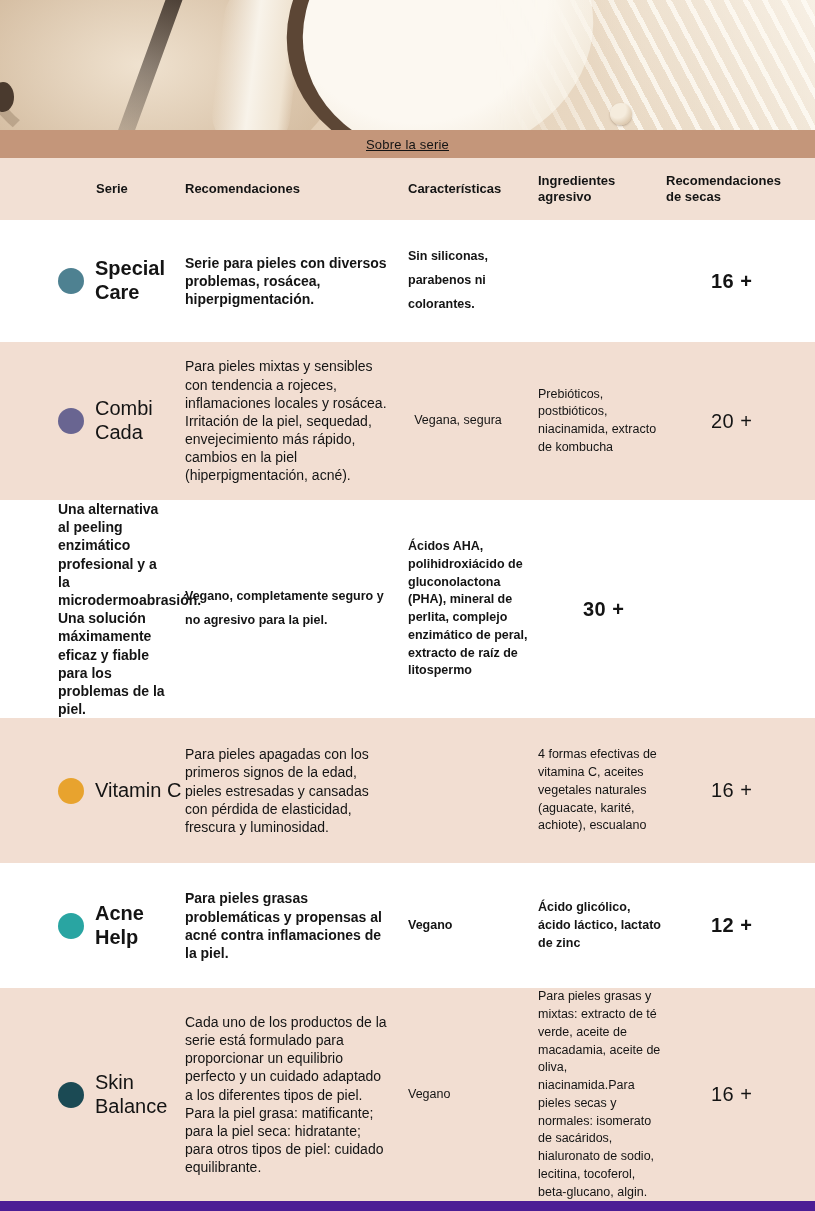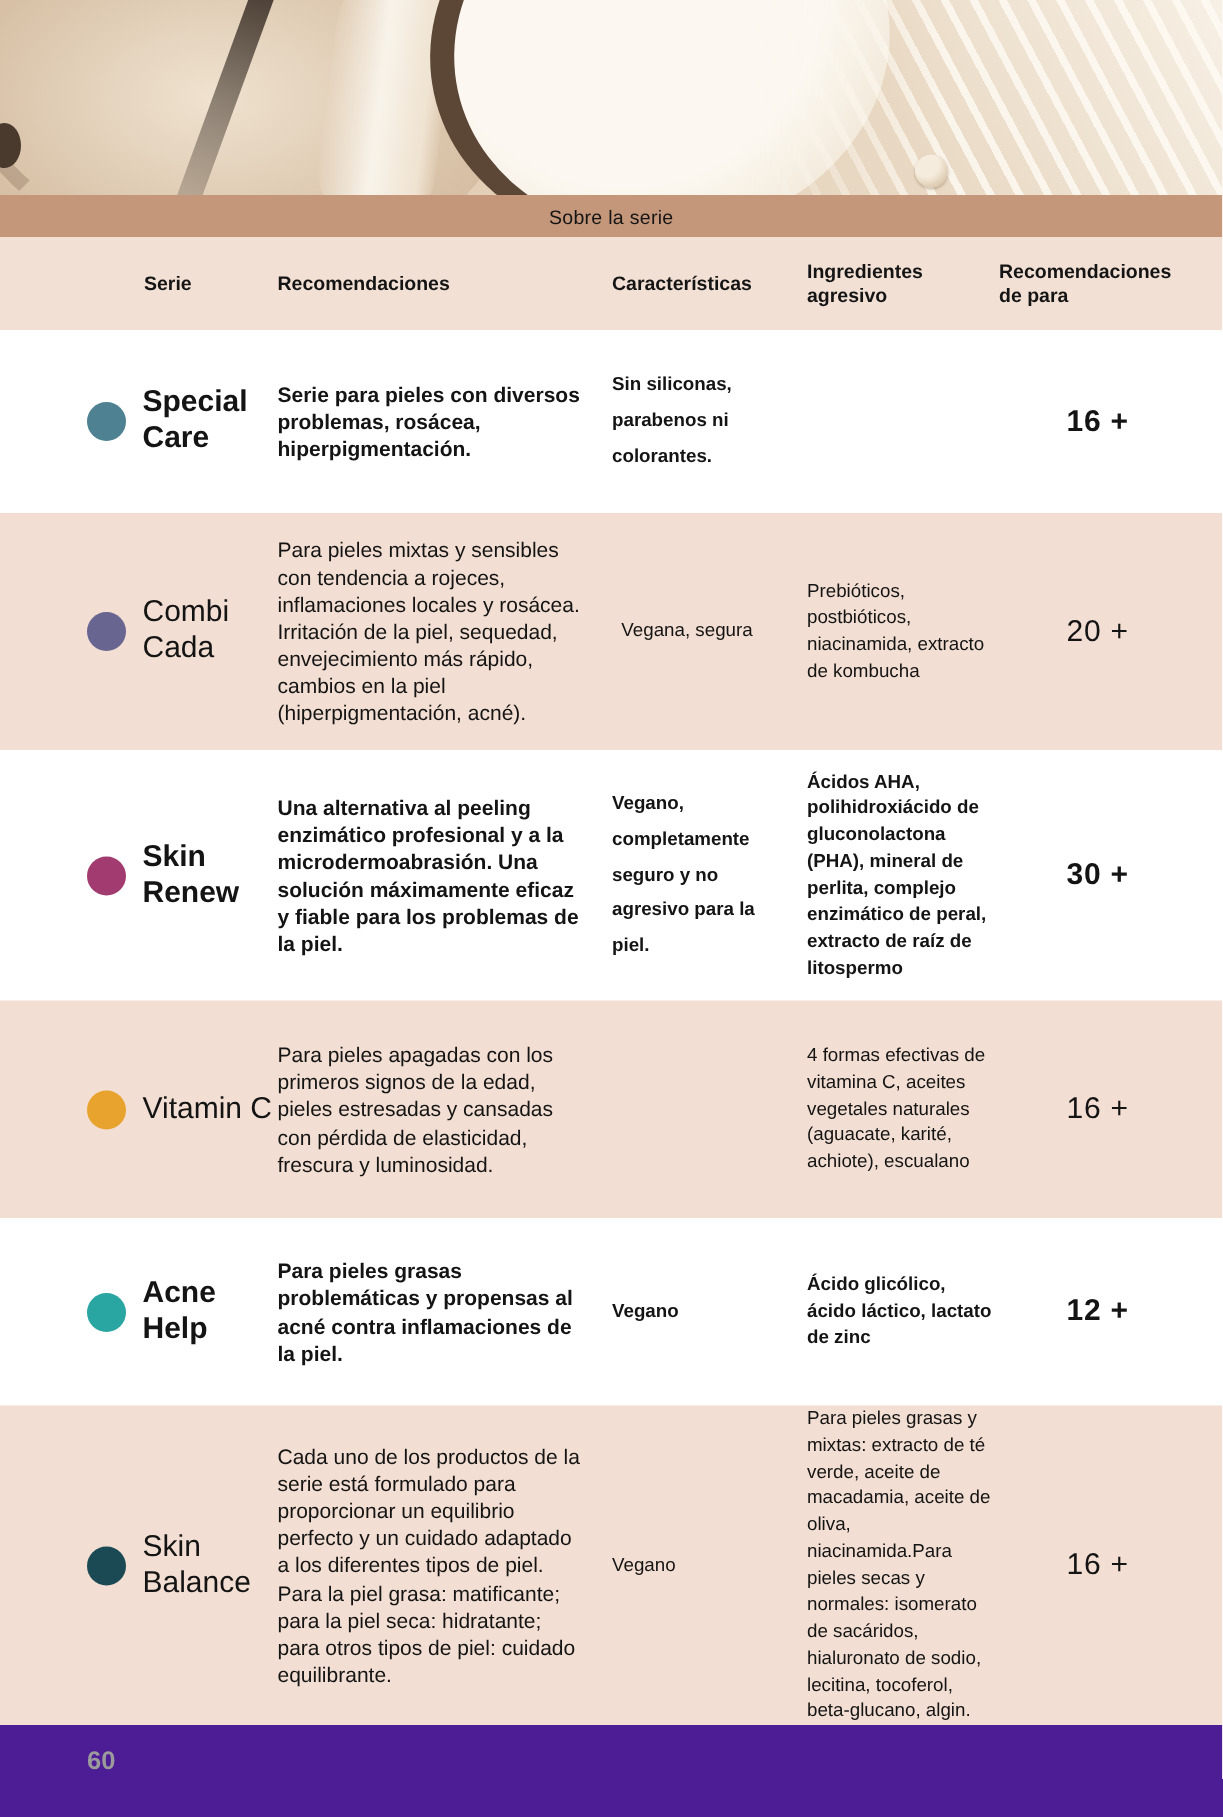--- a/index.html
+++ b/index.html
@@ -30,21 +30,21 @@
   .ridges { right:-20px; top:-10px; width:340px; height:160px; transform:rotate(0deg);
             background:repeating-linear-gradient(62deg, rgba(252,248,240,.85) 0 5px, rgba(216,196,170,0) 5px 17px);
             -webkit-mask-image:linear-gradient(90deg, transparent, #000 40%); mask-image:linear-gradient(90deg, transparent, #000 40%); }
   .shine { right:-40px; top:-60px; width:260px; height:240px; transform:rotate(62deg);
            background:linear-gradient(rgba(255,252,246,.75), rgba(255,252,246,0)); border-radius:40px; }
   .droplet { left:610px; top:103px; width:22px; height:22px; border-radius:50%;
              background:radial-gradient(circle at 35% 30%, #f5ecdd 40%, #ccb190); box-shadow:0 1px 2px rgba(110,86,62,.4); }
 
   
   .band { height:28px; background:var(--band_bg,#c4967a); display:flex; align-items:center; justify-content:center;
-          font-size:13px; letter-spacing:.2px; }
+          font-size:13px; letter-spacing:.2px;text-decoration:underline; }
 
   
   .grid { display:grid; grid-template-columns:127px 223px 130px 128px 1fr; padding:0 40px 0 58px; align-items:center; }
   .thead { height:62px; background:var(--header_bg,#f2e0d4); font-size:13px; line-height:1.25; align-items:center;font-weight:bold; }
   .thead .h-serie { padding-left:38px; }
   .thead span { display:block; padding-right:14px; }
 
   .trow { align-items:center; }
   .trow.rw { background:#ffffff; font-weight:700; }
   .trow.rp { background:var(--row_alt_bg,#f2ded2); font-weight:400; }
@@ -88,21 +88,21 @@
 
   <div class="band">
     <span>Sobre la serie</span>
   </div>
 
   <div class="grid thead">
     <span class="h-serie">Serie</span>
     <span>Recomendaciones</span>
     <span>Características</span>
     <span>Ingredientes agresivo</span>
-    <span>Recomendaciones de para</span>
+    <span>Recomendaciones de secas</span>
   </div>
 
   <div class="grid trow rw r0">
     <div class="c-serie">
       <span class="dot" style="background: rgb(78, 129, 145);"></span>
       <span class="serie-name">Special Care</span>
     </div>
     <div class="c-reco">Serie para pieles con diversos problemas, rosácea, hiperpigmentación.</div>
     <div class="c-carac">Sin siliconas, parabenos ni colorantes.</div>
     <div class="c-ingr"></div>
@@ -114,24 +114,20 @@
       <span class="dot" style="background: rgb(105, 101, 145);"></span>
       <span class="serie-name">Combi Cada</span>
     </div>
     <div class="c-reco">Para pieles mixtas y sensibles con tendencia a rojeces, inflamaciones locales y rosácea. Irritación de la piel, sequedad, envejecimiento más rápido, cambios en la piel (hiperpigmentación, acné).</div>
     <div class="c-carac center">Vegana, segura</div>
     <div class="c-ingr">Prebióticos, postbióticos, niacinamida, extracto de kombucha</div>
     <div class="c-edad">20 +</div>
   </div>
 
   <div class="grid trow rw r2">
-    <div class="c-serie">
-      <span class="dot" style="background: rgb(162, 59, 112);"></span>
-      <span class="serie-name">Skin Renew</span>
-    </div>
     <div class="c-reco">Una alternativa al peeling enzimático profesional y a la microdermoabrasión. Una solución máximamente eficaz y fiable para los problemas de la piel.</div>
     <div class="c-carac">Vegano, completamente seguro y no agresivo para la piel.</div>
     <div class="c-ingr">Ácidos AHA, polihidroxiácido de gluconolactona (PHA), mineral de perlita, complejo enzimático de peral, extracto de raíz de litospermo</div>
     <div class="c-edad">30 +</div>
   </div>
 
   <div class="grid trow rp r3">
     <div class="c-serie">
       <span class="dot" style="background: rgb(232, 163, 46);"></span>
       <span class="serie-name">Vitamin C</span>

